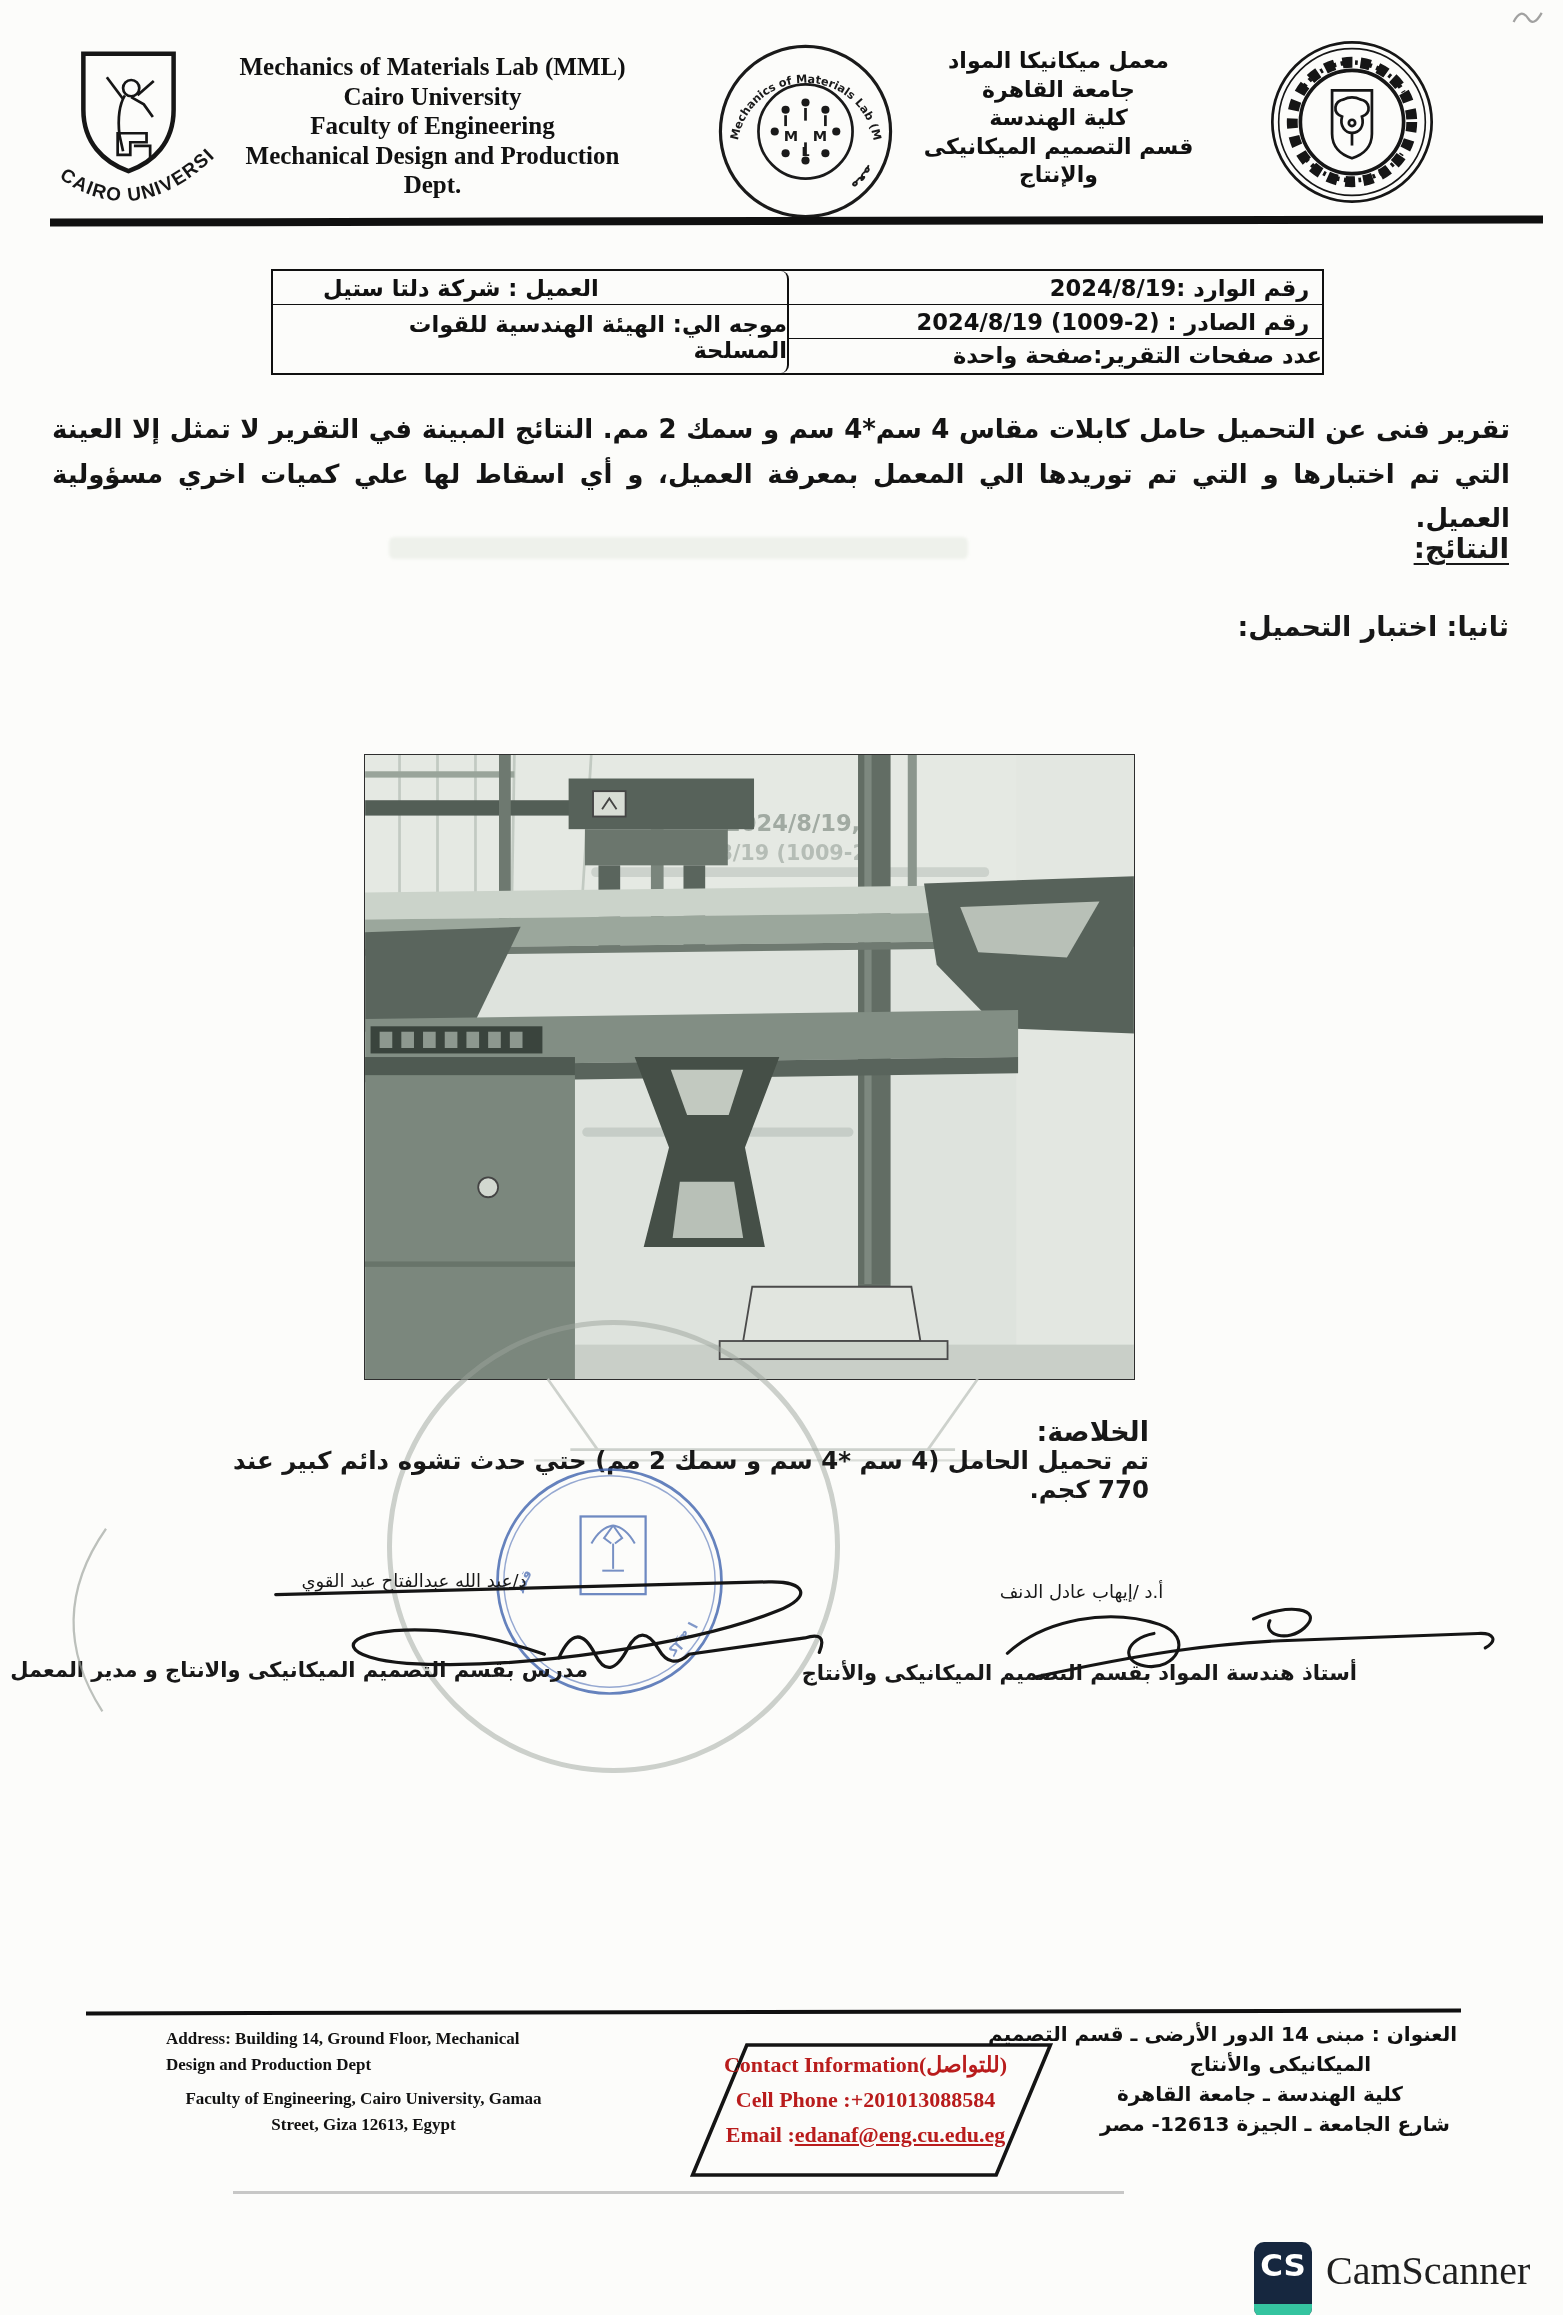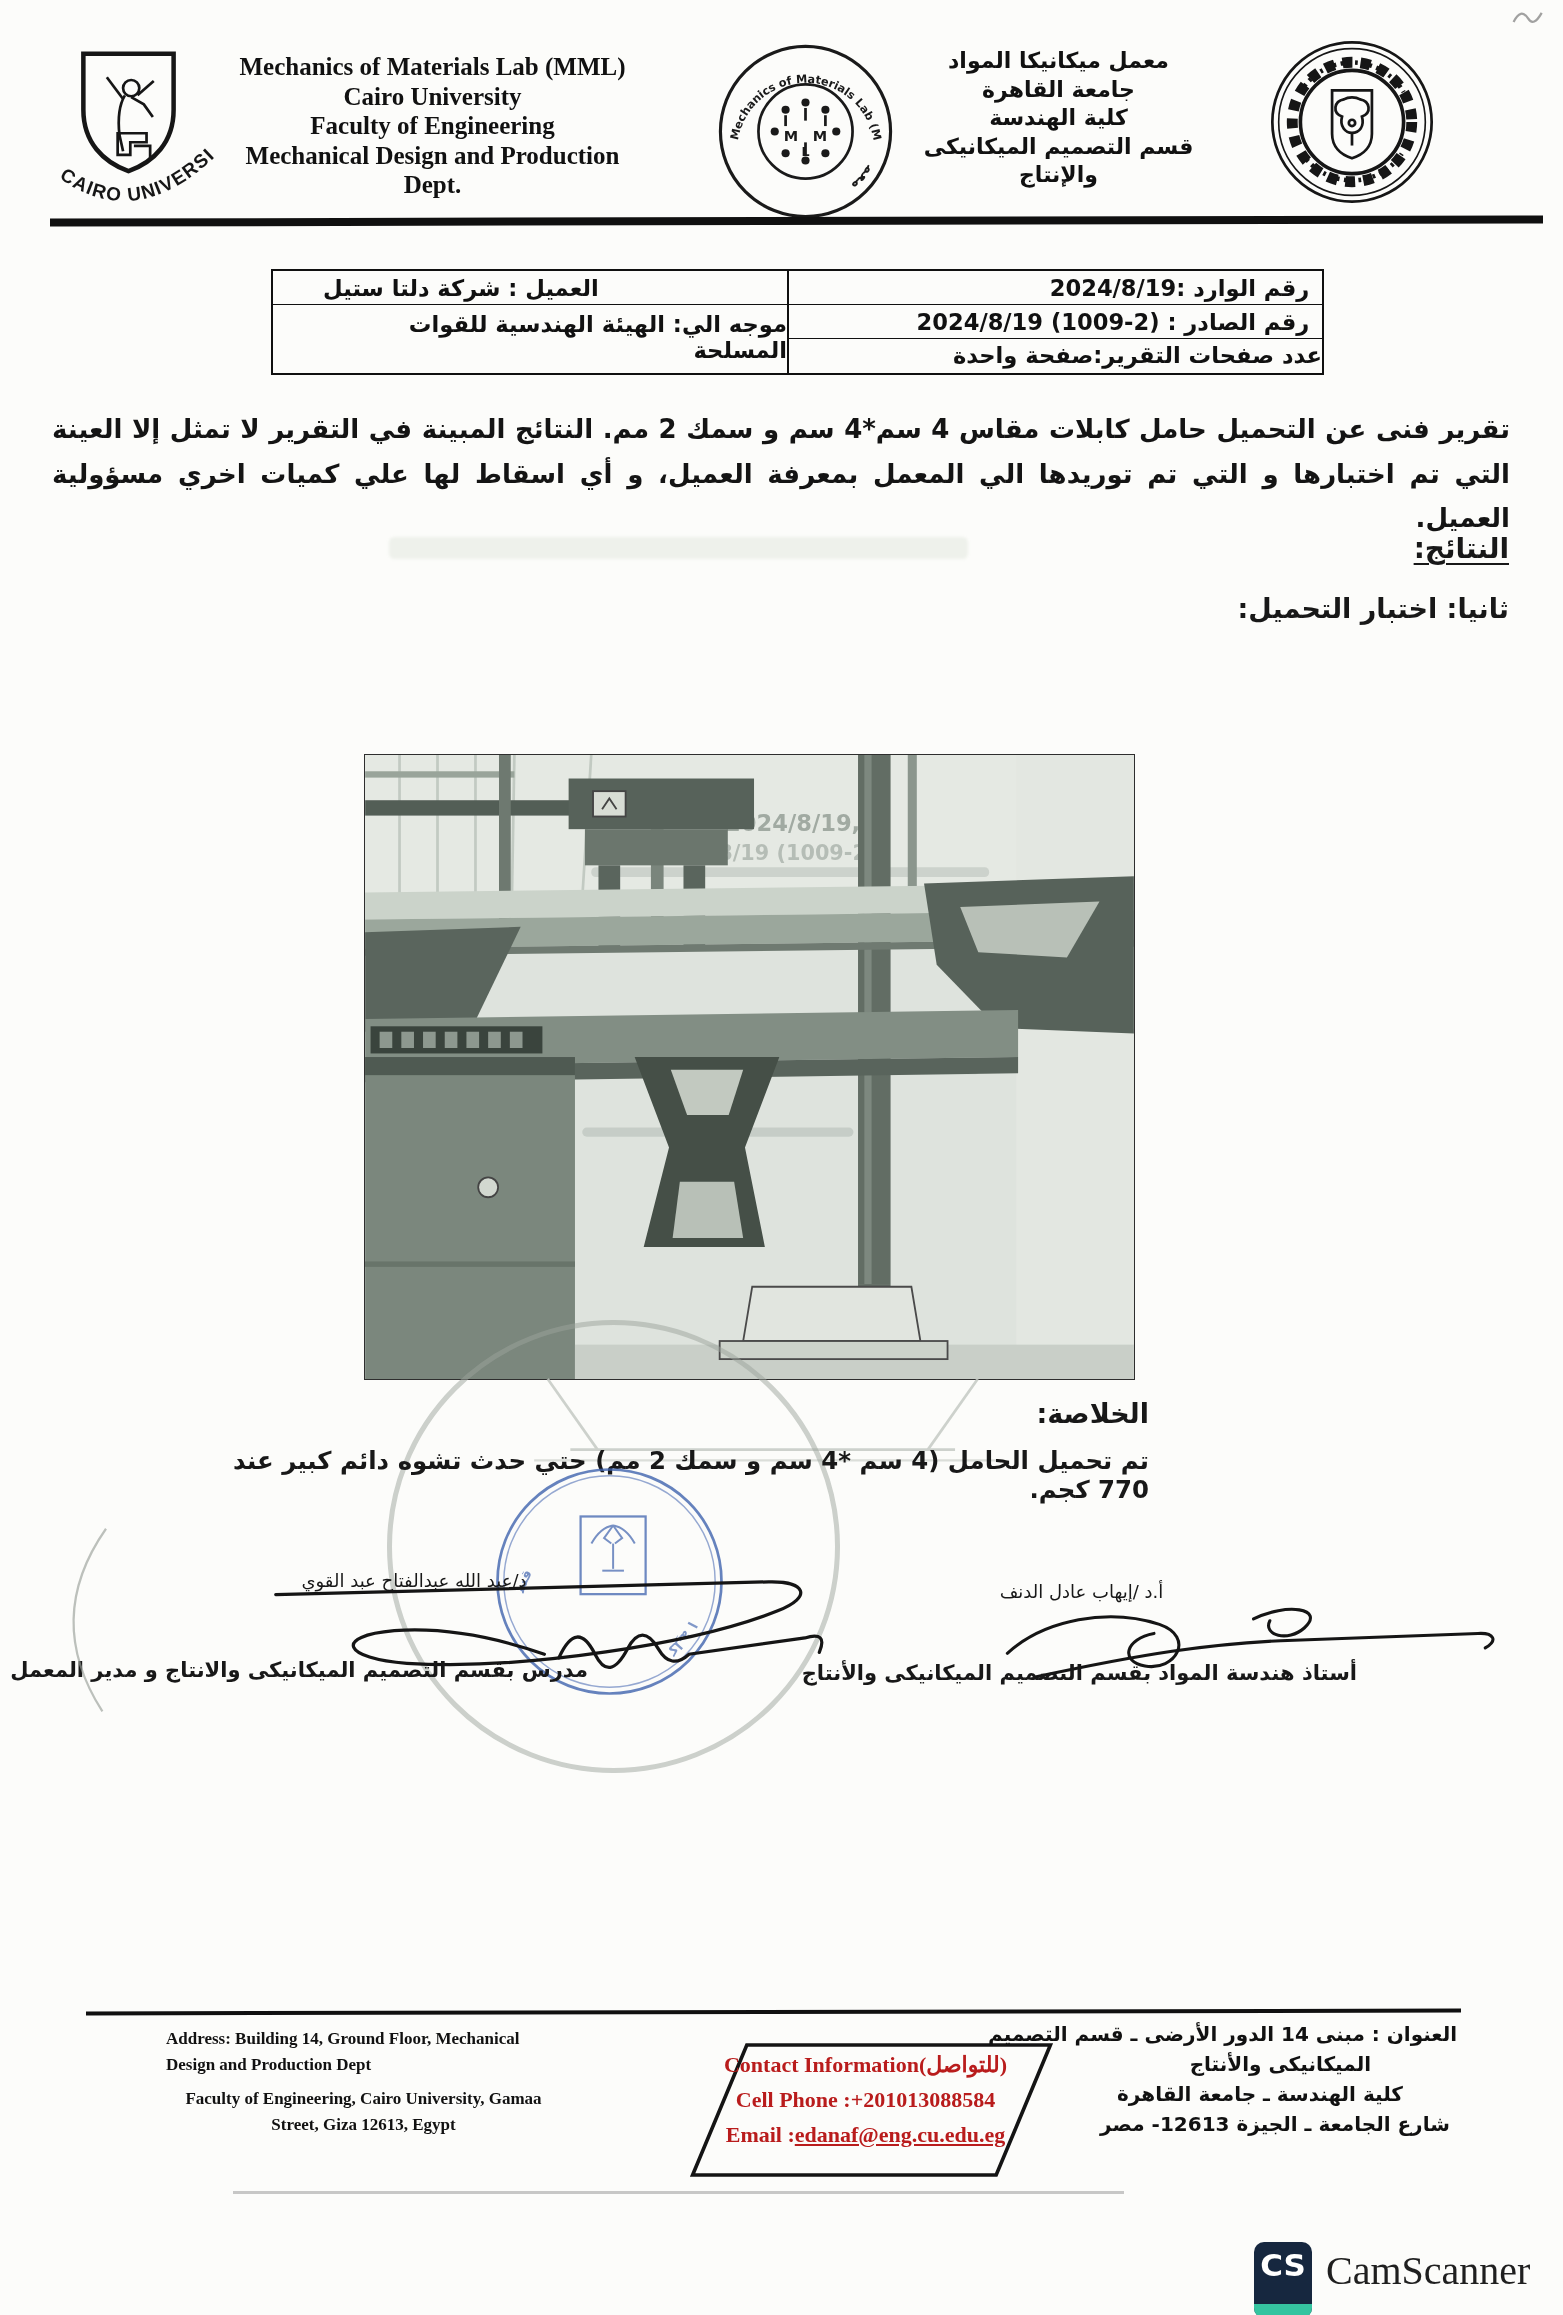--- a/index.html
+++ b/index.html
@@ -9,33 +9,33 @@
   .rtl{direction:rtl;unicode-bidi:embed;}
   svg{display:block;overflow:visible;}
 
   
   .hdr-en{width:439px;text-align:center;font-family:"Liberation Serif",serif;font-weight:700;font-size:25px;line-height:1.18;color:#111;}
   .hdr-ar{width:299px;text-align:center;font-weight:700;font-size:22px;line-height:1.3;color:#111;}
   .rule{background:#101010;transform:rotate(-0.12deg);}
 
   
   .info-table{display:flex;border:2.7px solid #101010;background:transparent;}
-  .col-left{width:514px;display:flex;flex-direction:column;border-right:2.7px solid #101010;}
+  .col-left{width:514px;display:flex;flex-direction:column;border-right:2.7px solid #101010;border-radius:8px;}
   .col-right{width:533px;display:flex;flex-direction:column;}
   .cell{direction:rtl;display:flex;align-items:center;font-weight:700;font-size:22.6px;color:#111;}
   .c-client{height:33px;border-bottom:1.8px solid #101010;justify-content:flex-end;padding-left:50px;}
   .c-directed{height:64px;justify-content:flex-end;padding-left:50px;}
   .r-num{height:33px;border-bottom:1.8px solid #101010;justify-content:flex-start;padding-right:12.7px;}
   .r-pages{height:31px;justify-content:flex-start;padding-right:0;}
   .num-value{direction:ltr;unicode-bidi:isolate;}
 
   
   .para{direction:rtl;text-align:justify;font-weight:700;font-size:26px;line-height:1.72;color:#141414;}
   .h-underline{font-weight:700;font-size:28px;text-decoration:underline;text-decoration-thickness:2.3px;text-underline-offset:4.5px;text-align:center;}
-  .h-plain{font-weight:700;font-size:27px;}
+  .h-plain{font-weight:700;font-size:27px;margin-top:18px;}
 
   .photo-frame{border:1.8px solid #2e2e2e;}
 
   .ghost-circle{border:5.4px solid rgba(156,163,156,0.5);border-radius:50%;}
 
   .sig-name{font-weight:400;font-size:18px;text-align:center;white-space:nowrap;direction:rtl;}
   .sig-title{font-weight:700;font-size:21px;text-align:center;white-space:nowrap;direction:rtl;}
 
   
   .foot-en{font-family:"Liberation Serif",serif;font-weight:700;font-size:17px;line-height:1.5;color:#111;}

